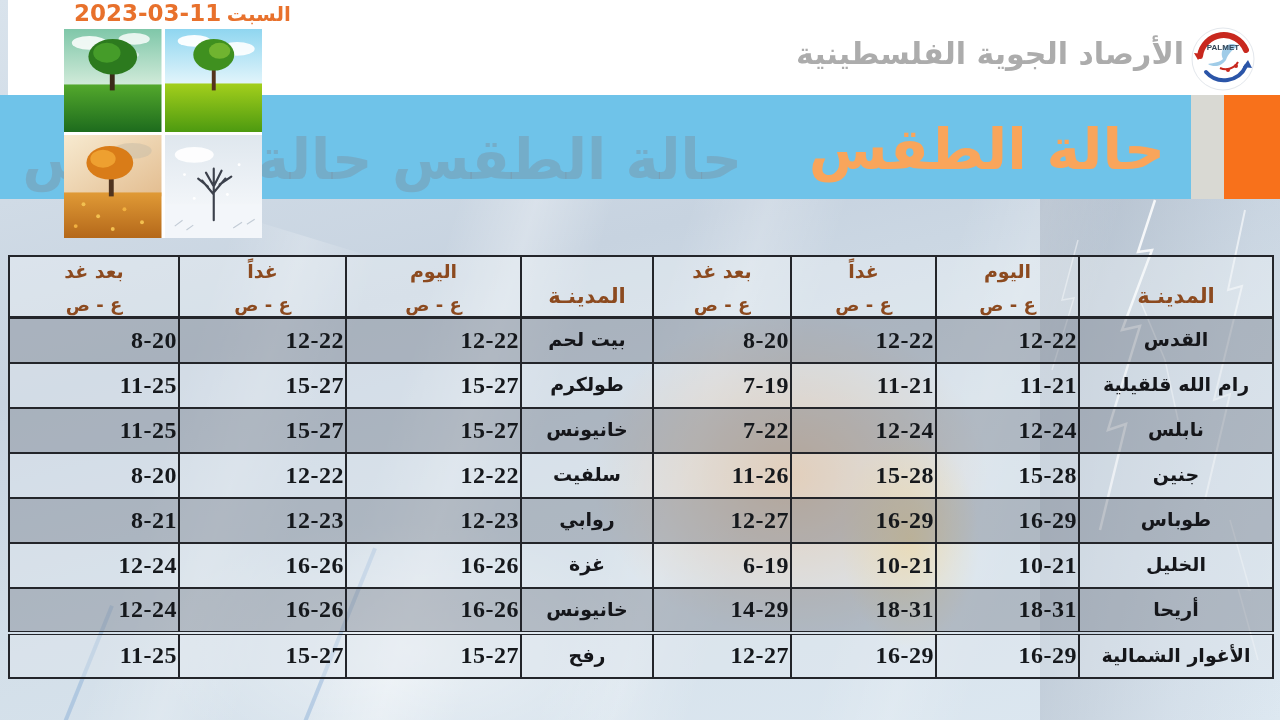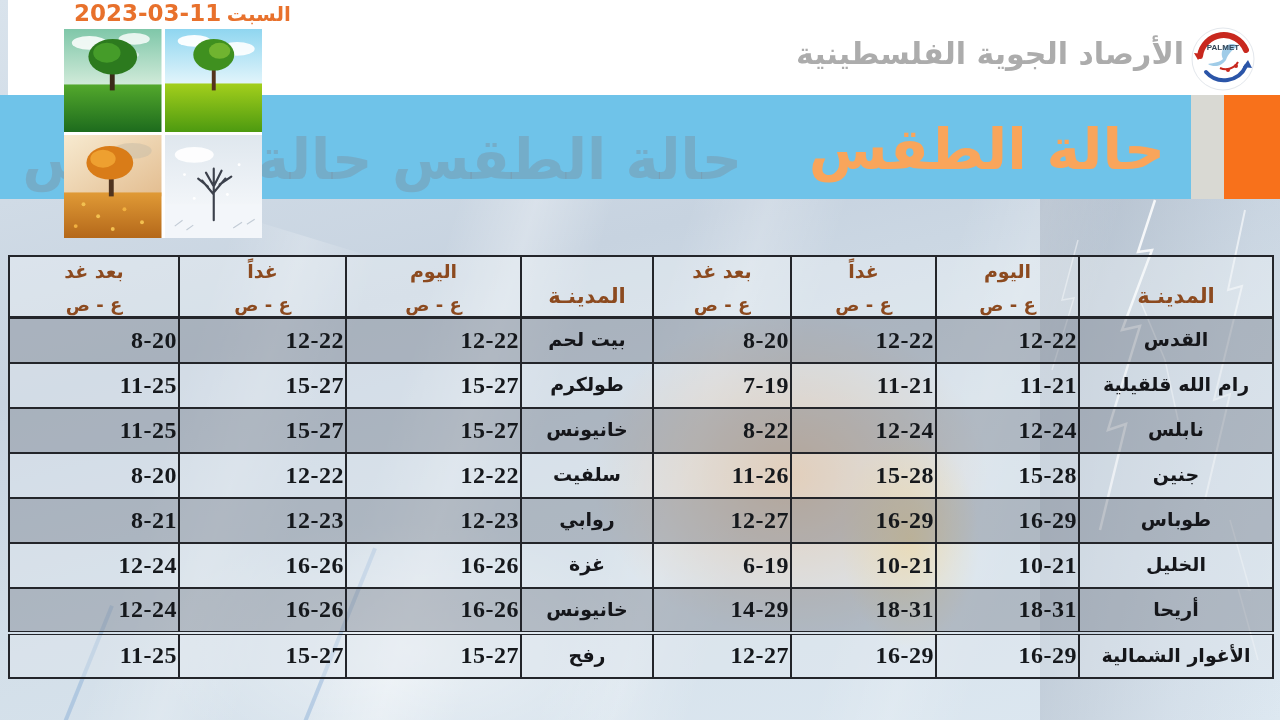--- a/index.html
+++ b/index.html
@@ -152,21 +152,21 @@
         <td class="temp">7-19</td>
         <td class="city">طولكرم</td>
         <td class="temp">15-27</td>
         <td class="temp">15-27</td>
         <td class="temp">11-25</td>
       </tr>
       <tr class="odd">
         <td class="city">نابلس</td>
         <td class="temp">12-24</td>
         <td class="temp">12-24</td>
-        <td class="temp">8-22</td>
+        <td class="temp">7-22</td>
         <td class="city">خانيونس</td>
         <td class="temp">15-27</td>
         <td class="temp">15-27</td>
         <td class="temp">11-25</td>
       </tr>
       <tr class="even">
         <td class="city">جنين</td>
         <td class="temp">15-28</td>
         <td class="temp">15-28</td>
         <td class="temp">11-26</td>

